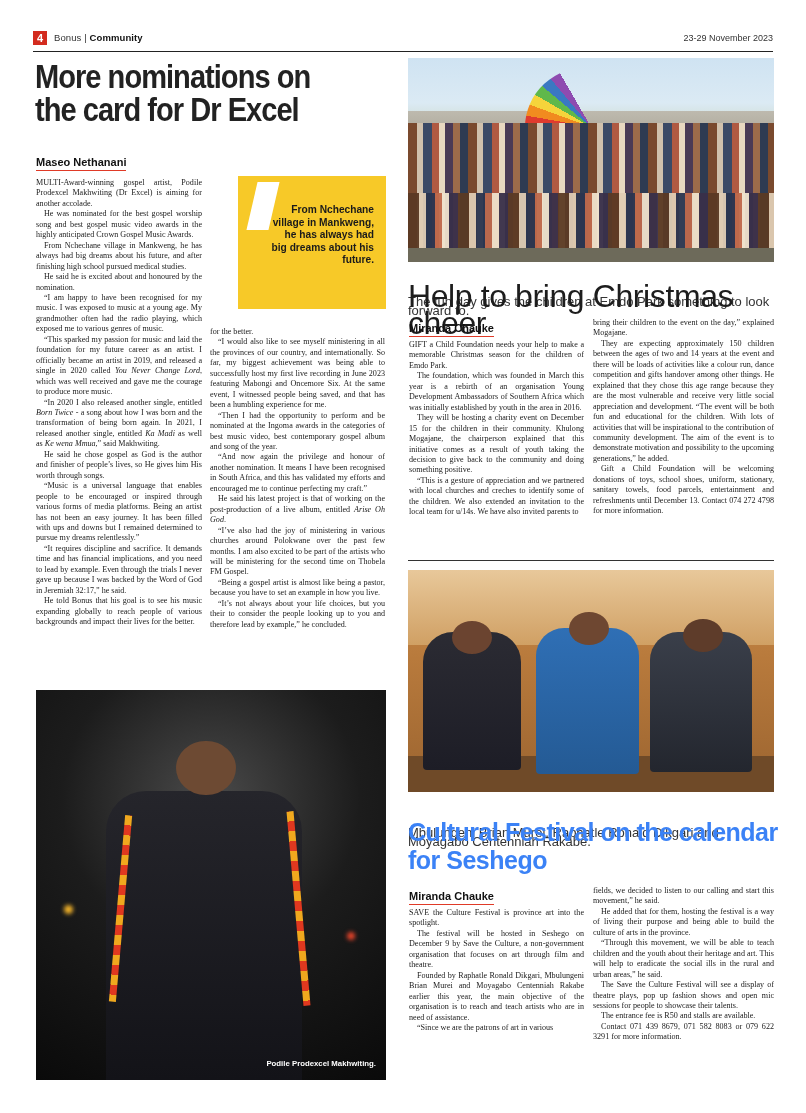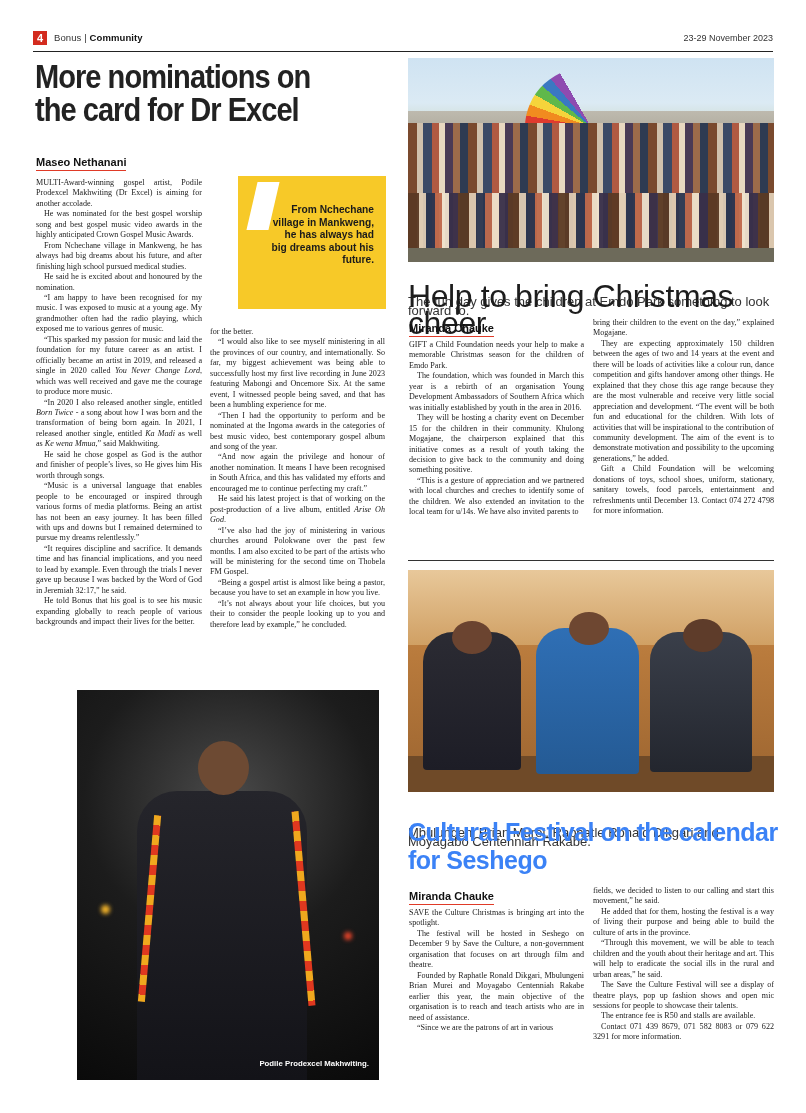--- a/index.html
+++ b/index.html
@@ -73,21 +73,21 @@
     position: absolute; right: 12px; top: 28px; width: 105px;
     text-align: right;
     font-family: "Liberation Sans", sans-serif; font-weight: bold;
     font-size: 10.2px; line-height: 12.6px; color: #1b1b1b;
   }
 
   
   .photo { position: absolute; overflow: hidden; }
   .ph1 { left: 408px; top: 58px; width: 366px; height: 204px; }
   .ph2 { left: 408px; top: 570px; width: 366px; height: 222px; }
-  .ph3 { left: 36px; top: 690px; width: 302px; height: 390px; margin-left: 41px; }
+  .ph3 { left: 36px; top: 690px; width: 350px; height: 390px; }
 
   
   .ph1-sky { position:absolute; inset:0; background:
      linear-gradient(#cfe3f2 0%, #dbeaf4 22%, #c9d6c2 38%, #8e9a72 52%, #6f7a55 68%, #5c6648 100%); }
   .ph1-bld { position:absolute; left:0; top:26%; width:100%; height:22%;
      background: linear-gradient(#b9b2a4, #9b9487); opacity:.85; }
   .ph1-rain { position:absolute; left:32%; top:4%; width:36%; height:30%;
      border-radius: 50% 50% 0 0 / 100% 100% 0 0;
      background: conic-gradient(from 270deg at 50% 100%,
        #e03b2e 0deg 10deg, #f18b1f 10deg 20deg, #f5d43b 20deg 30deg,
@@ -263,21 +263,21 @@
     <div class="ph2-p3"></div>
     <div class="ph2-p3h"></div>
   </div>
 
   <div class="cap2 caption">Mbulungeni Brian Murei, Raphatle Ronald Dikgari and Moyagabo Centenniah Rakabe.</div>
   <h2 class="a3-head">Cultural Festival on the calendar for Seshego</h2>
   <div class="a3-byline">
     <span class="byline">Miranda Chauke</span>
   </div>
   <div class="body-col a3-c1">
-      <p class="first">SAVE the Culture Christmas is bringing art into the spotlight.</p>
+      <p class="first">SAVE the Culture Festival is province art into the spotlight.</p>
       <p>The festival will be hosted in Seshego on December 9 by Save the Culture, a non-government organisation that focuses on art through film and theatre.</p>
       <p>Founded by Raphatle Ronald Dikgari, Mbulungeni Brian Murei and Moyagabo Centenniah Rakabe earlier this year, the main objective of the organisation is to reach and teach artists who are in need of assistance.</p>
       <p>“Since we are the patrons of art in various</p>
     </div>
   <div class="body-col a3-c2">
       <p class="first">fields, we decided to listen to our calling and start this movement,” he said.</p>
       <p>He added that for them, hosting the festival is a way of living their purpose and being able to build the culture of arts in the province.</p>
       <p>“Through this movement, we will be able to teach children and the youth about their heritage and art. This will help to eradicate the social ills in the rural and urban areas,” he said.</p>
       <p>The Save the Culture Festival will see a display of theatre plays, pop up fashion shows and open mic sessions for people to showcase their talents.</p>
       <p>The entrance fee is R50 and stalls are available.</p>

